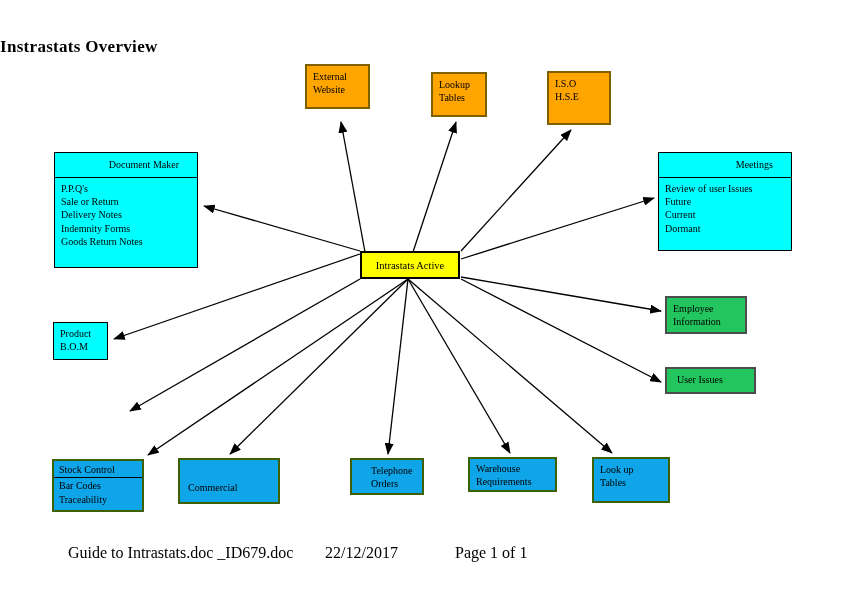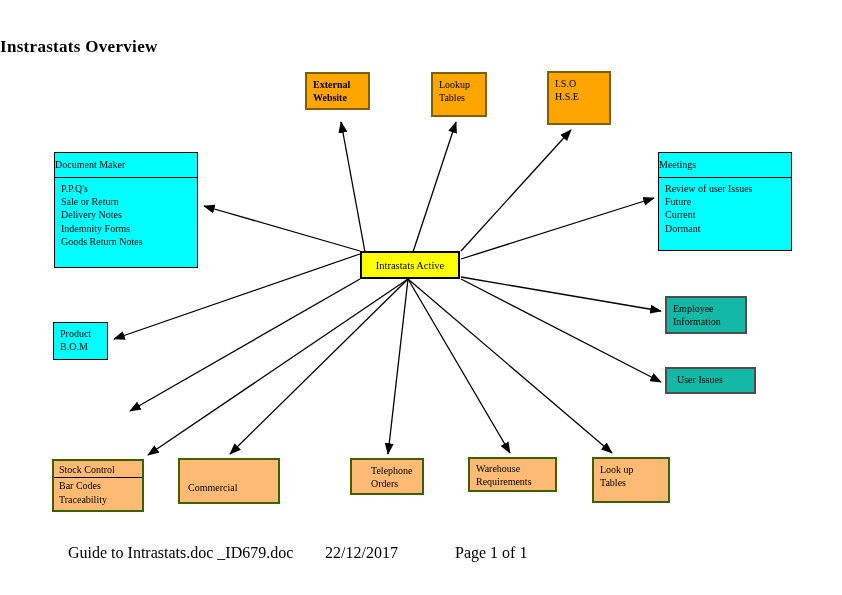--- a/index.html
+++ b/index.html
@@ -9,25 +9,25 @@
   }
   #title {
     position:absolute; top:37px; left:0; width:100%;
     font-size:17px; font-weight:bold; letter-spacing:.3px;
   }
   svg.arrows { position:absolute; left:0; top:0; pointer-events:none; }
   .box { position:absolute; box-sizing:border-box; font-size:10px; line-height:13px; }
   .orange { background:#FFA500; border:2px solid #7F6000; }
   .cyan   { background:#00FFFF; border:1px solid #000000; }
   .yellow { background:#FFFF00; border:2px solid #000000; }
-  .gray   { background:#14b8a6; border:2px solid #4D4D4D; }
-  .green  { background:#fdba74; border:2px solid #3F6000; }
+  .gray   { background:#22c55e; border:2px solid #4D4D4D; }
+  .green  { background:#0ea5e9; border:2px solid #3F6000; }
   .pad    { padding:4px 6px; }
   .pre    { white-space:pre-line; }
-  .hdr    { border-bottom:1px solid #000; padding:5px 0 6px; }
+  .hdr    { border-bottom:1px solid #000; padding:5px 18px 6px;text-align:right; }
   .hdr-sm { border-bottom:1px solid #000; padding:2px 5px 1px; }
   .bdy    { padding:4px 6px; line-height:13.2px; }
   .center-txt { display:flex; align-items:center; justify-content:center; font-size:10.5px; }
   .footer-item { position:absolute; top:544px; font-size:16px; }
 </style>
 </head>
 <body>
 
 <div id="page">
 
@@ -50,21 +50,21 @@
       <line x1="461" y1="279" x2="661" y2="382" marker-end="url(#arr)"></line>
       <line x1="360" y1="279" x2="130" y2="411" marker-end="url(#arr)"></line>
       <line x1="408" y1="279" x2="148" y2="455" marker-end="url(#arr)"></line>
       <line x1="408" y1="279" x2="230" y2="454" marker-end="url(#arr)"></line>
       <line x1="408" y1="279" x2="388" y2="454" marker-end="url(#arr)"></line>
       <line x1="408" y1="279" x2="510" y2="453" marker-end="url(#arr)"></line>
       <line x1="408" y1="279" x2="612" y2="453" marker-end="url(#arr)"></line>
     </g>
   </svg>
 
-  <div class="box orange pad pre" style="left:305px; top:72px; width:65px; height:38px;font-weight:bold;">External
+  <div class="box orange pad pre" style="left:305px; top:64px; width:65px; height:45px;">External
 Website</div>
   <div class="box orange pad pre" style="left:431px; top:72px; width:56px; height:45px;">Lookup
 Tables</div>
   <div class="box orange pad pre" style="left:547px; top:71px; width:64px; height:54px;">I.S.O
 H.S.E</div>
 
   <div class="box cyan" style="left:54px; top:152px; width:144px; height:116px;">
     <div class="hdr">Document Maker</div>
     <div class="bdy pre">P.P.Q's
 Sale or Return

